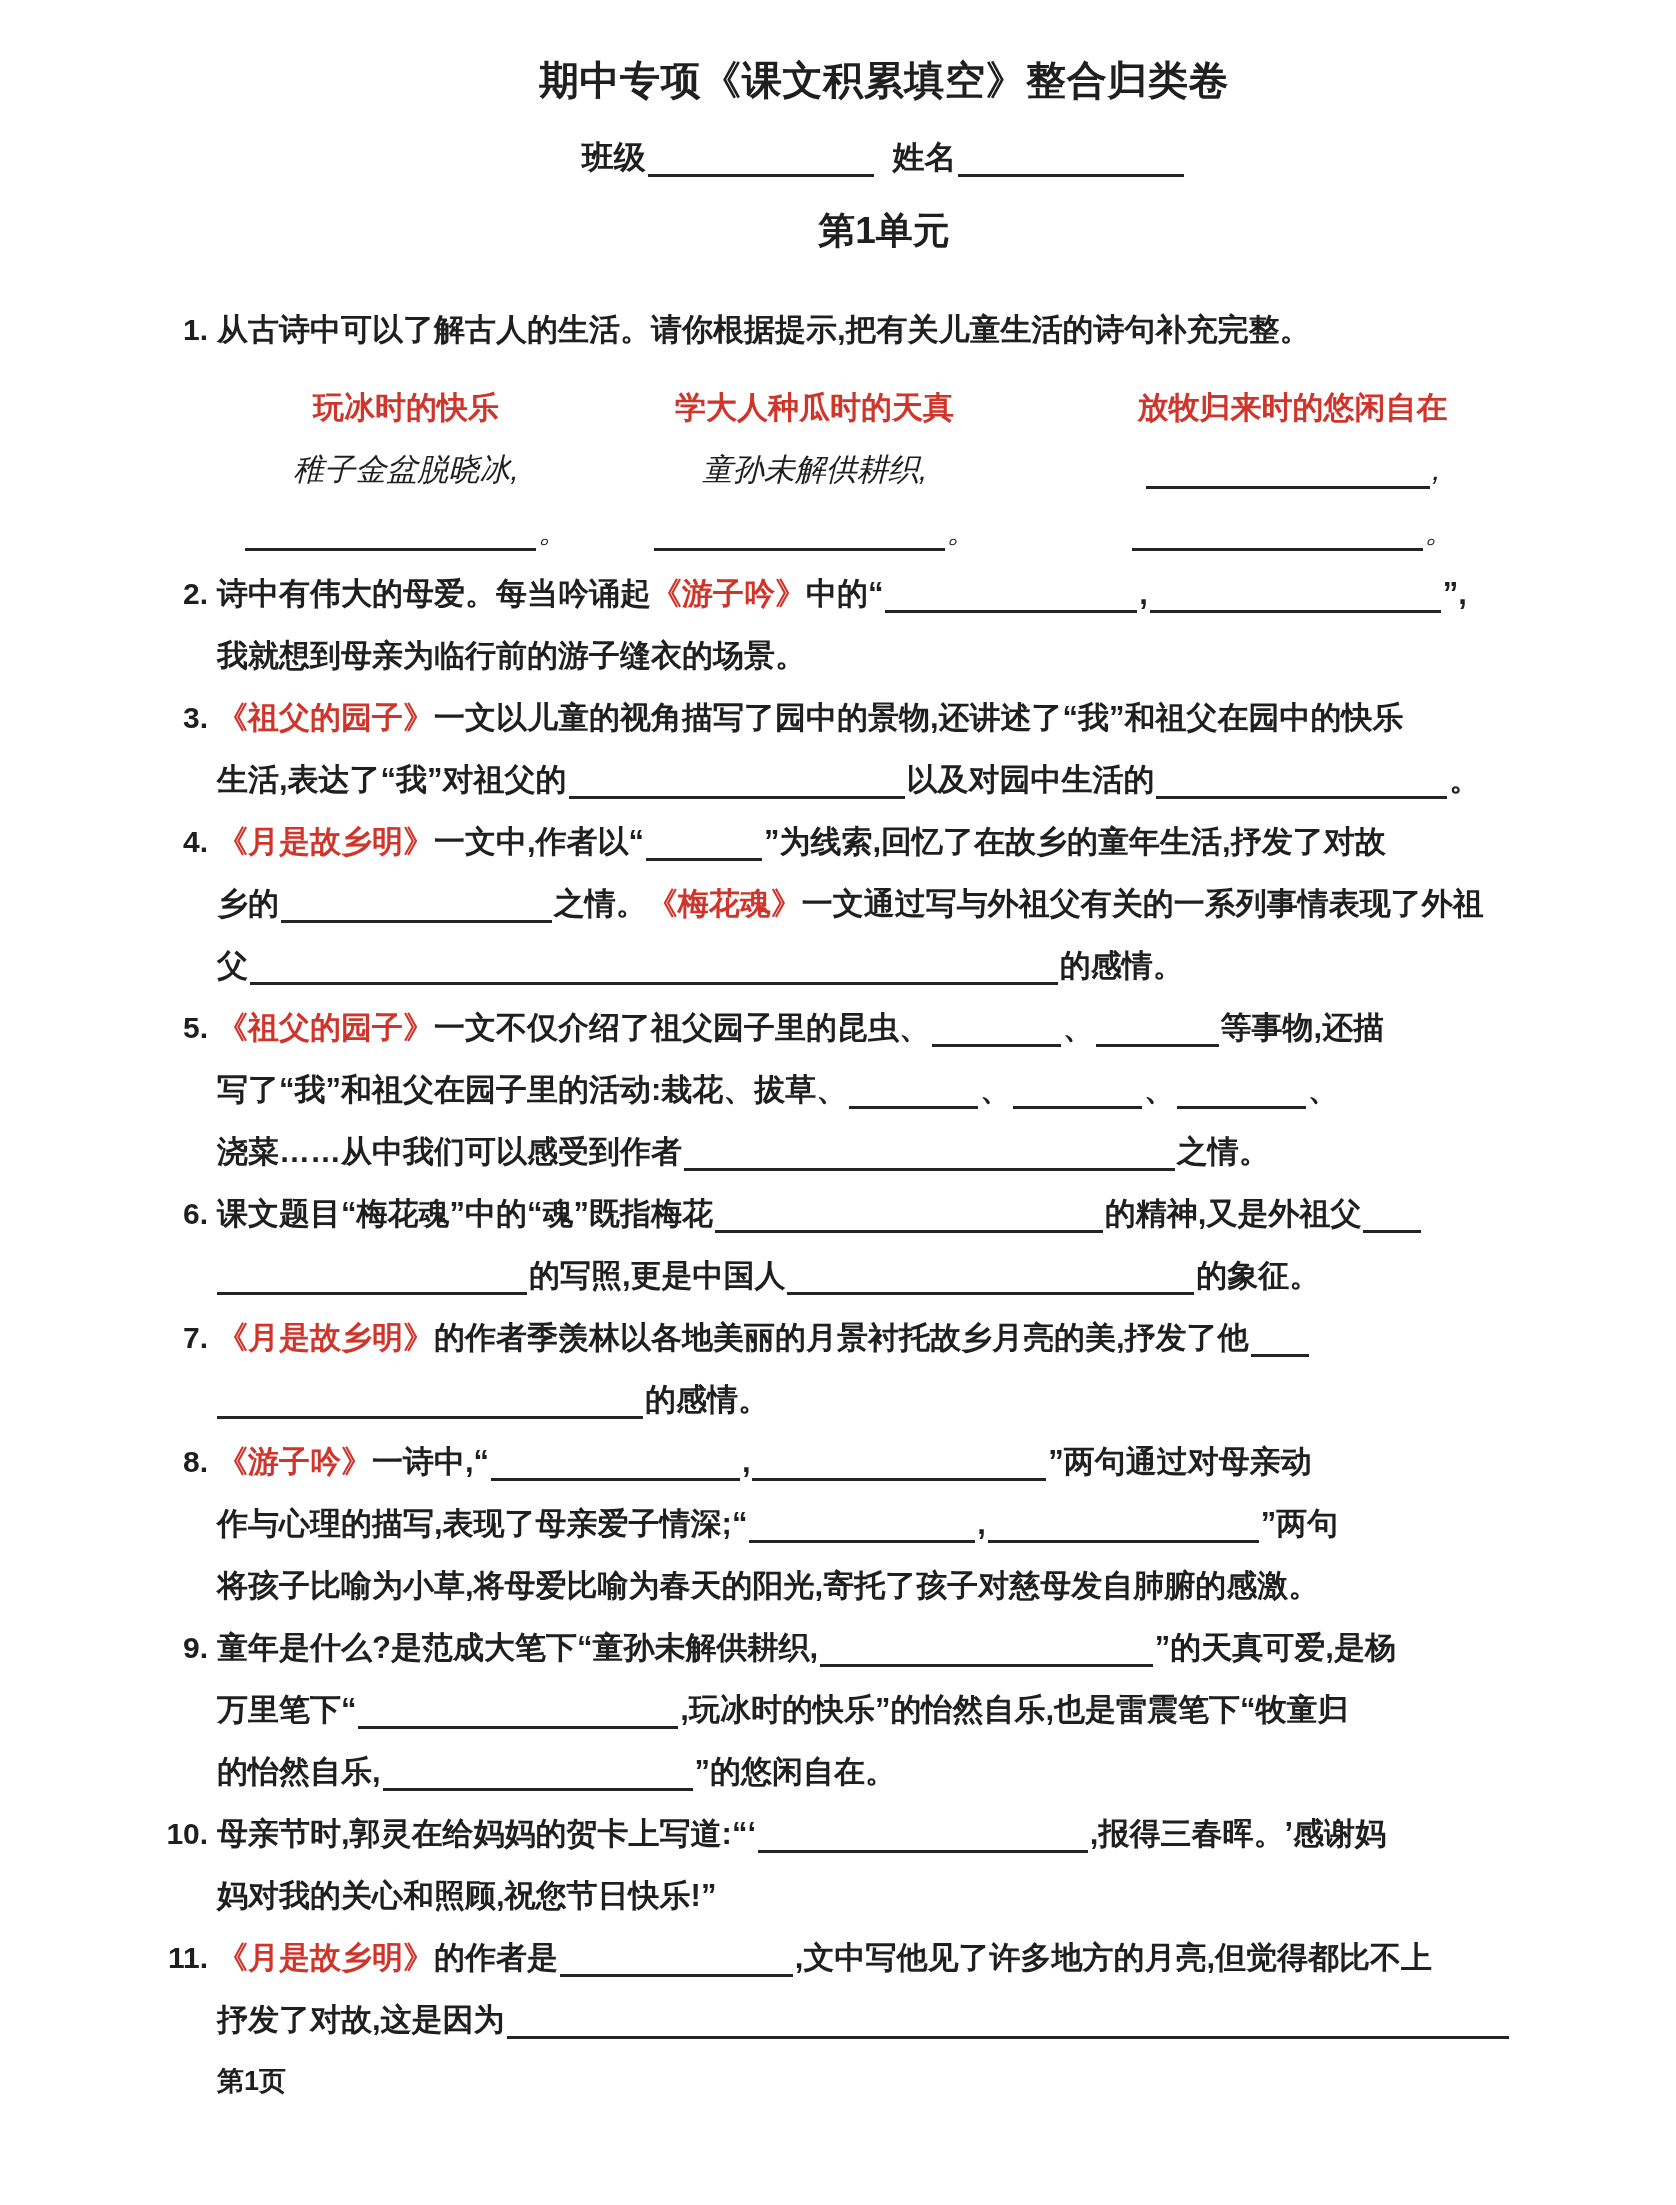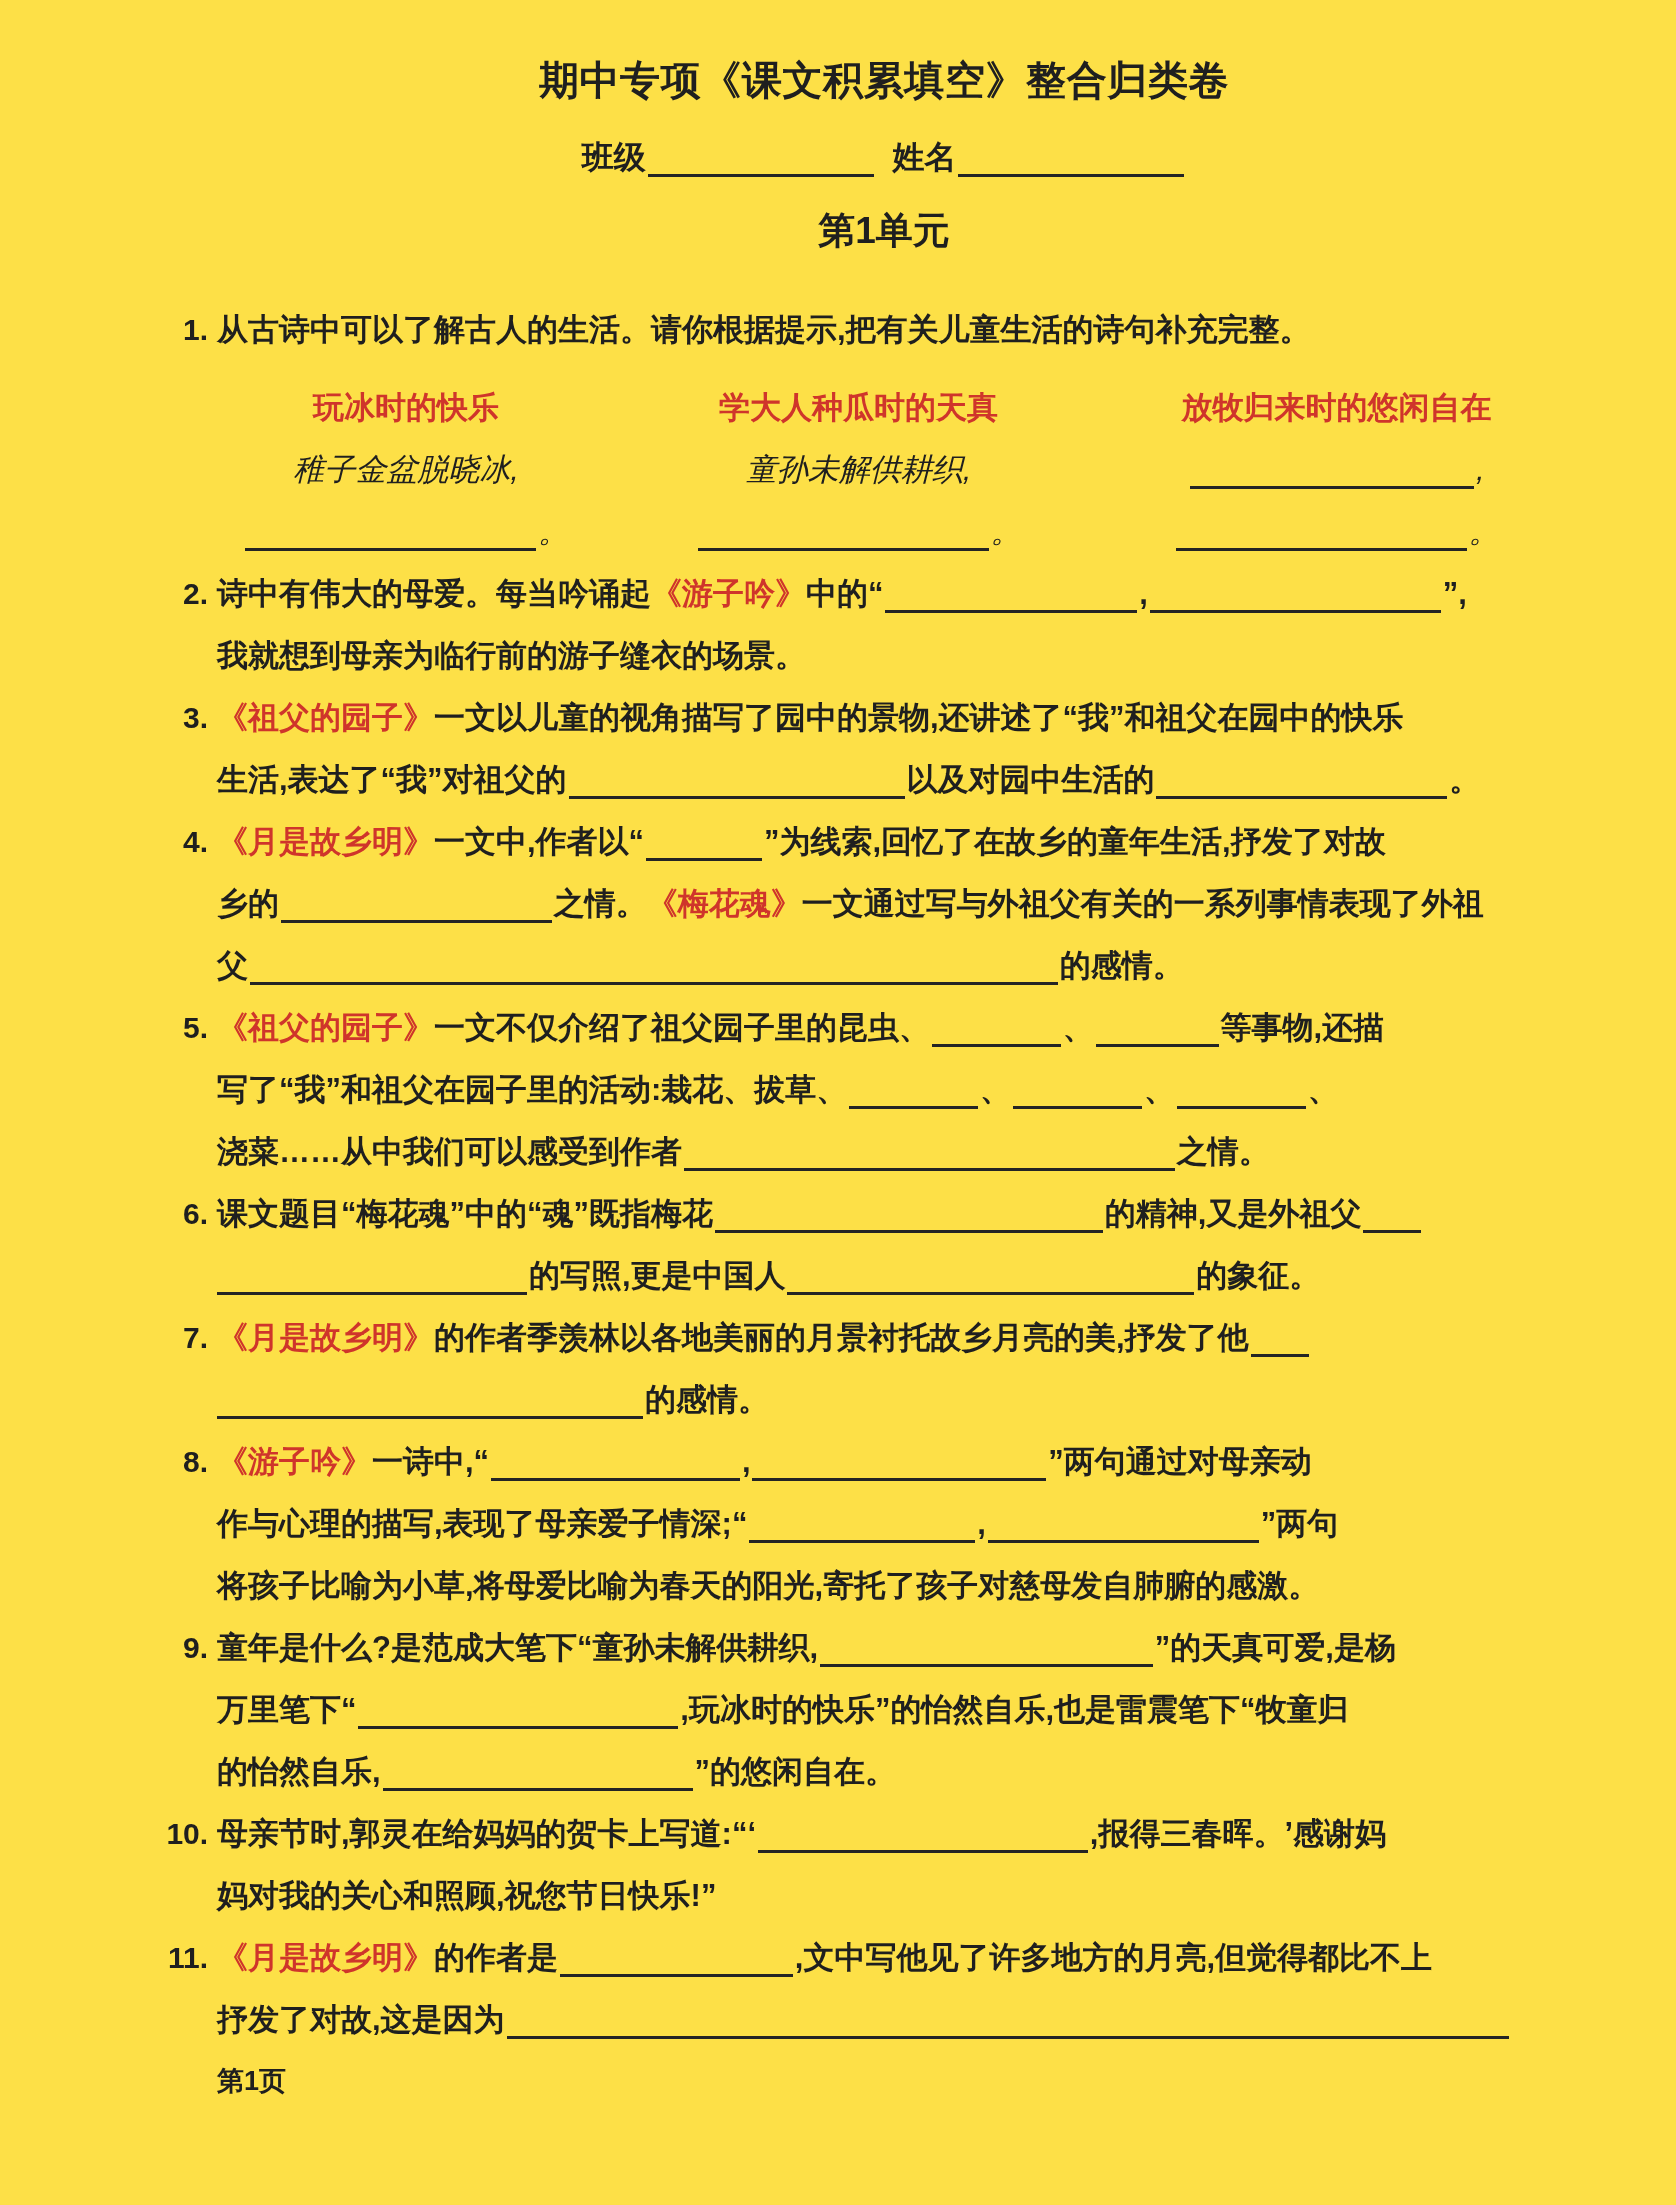--- a/index.html
+++ b/index.html
@@ -1,21 +1,21 @@
 <!DOCTYPE html>
 <html style="font-size:10.3px"><head>
 <meta charset="utf-8">
 <style>
   * { margin:0; padding:0; box-sizing:border-box; }
   html,body { background:#e8e8e8; }
   .page {
     position:relative;
     width:1676px; height:2205px;
     margin:0 auto;
-    background:#fde047;
+    background:#ffffff;
     color:#1f1f1f;
     font-family:"Liberation Sans", sans-serif;
     font-weight:600;
     padding:59px 125px 26px 217px;
     overflow:hidden;
   }
   
   .hdr { text-align:center; }
   .title { font-size:40px; font-weight:700; line-height:43px; letter-spacing:0.6px; }
   .subtitle { margin-top:30px; font-size:36px; font-weight:700; line-height:43px; }
@@ -34,21 +34,21 @@
   .line { line-height:62px; height:62px; font-size:31px; white-space:nowrap; }
   .blank {
     display:inline-block; height:32px;
     border-bottom:3.2px solid #242424;
     vertical-align:-9px; margin:0 1.9px;
   }
   .red { color:#cf352b; }
   .b { font-weight:700; }
   .kai { font-style:italic; font-weight:500; }
   
-  .cols { display:flex; margin-top:15.5px;gap:44px; }
+  .cols { display:flex; margin-top:15.5px; }
   .col { text-align:center; }
   .c { text-align:center; }
   .colhdr { font-size:31px; }
   footer { text-align:left; margin-top:15.5px; font-size:27px; font-weight:600; line-height:31px; }
 </style>
 </head>
 <body>
 
 <div class="page">
 

